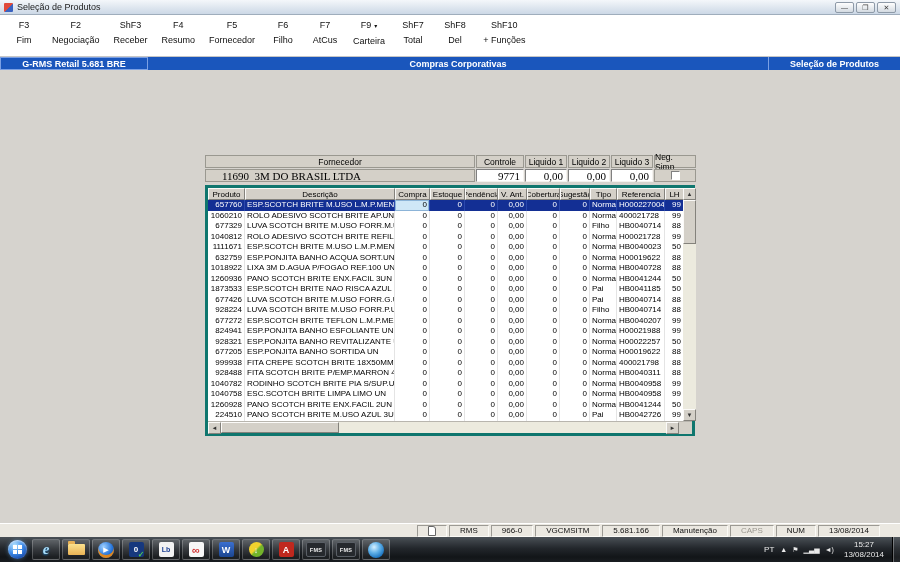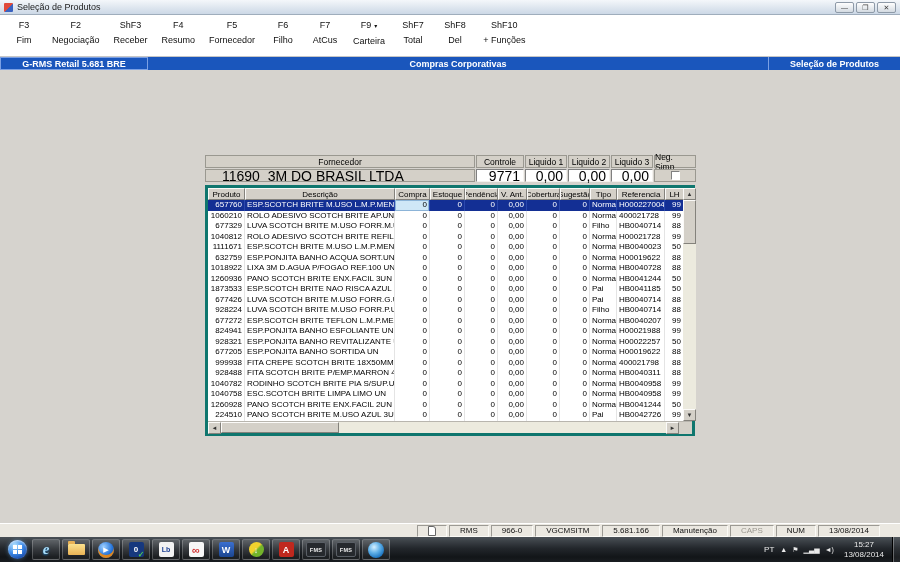--- a/index.html
+++ b/index.html
@@ -38,21 +38,21 @@
   .bb-right { width:132px; border-left:1px solid #7ba0e4; display:flex; align-items:center;
     justify-content:center; font-size:9px; font-weight:bold; }
 
   
   .panel { position:absolute; left:205px; top:155px; width:491px; }
   .panel-top { display:flex; gap:1px; margin-bottom:3px; }
   .pt-col { display:flex; flex-direction:column; gap:1px; }
   .w-forn { width:270px; } .w-ctrl { width:48px; } .w-liq { width:42px; } .w-neg { width:42px; }
   .pt-head { height:13px; background:#d4d0c8; border:1px solid #9a9890; font-size:8.5px;
     display:flex; align-items:center; justify-content:center; color:#000; }
-  .pt-val { height:13px; font-size:14px; display:flex; align-items:center; }
+  .pt-val { height:13px; font-size:11px; display:flex; align-items:center;font-family:Liberation Serif, serif; }
   .val-gray { background:#d4d0c8; border:1px solid #9a9890; padding-left:16px; white-space:pre; }
   .val-field { background:#fff; border:1px solid; border-color:#808080 #f4f2ee #f4f2ee #808080;
     justify-content:flex-end; padding-right:3px; }
   .val-center { background:#d4d0c8; border:1px solid #9a9890; justify-content:center; }
   .checkbox { width:9px; height:9px; background:#fff; border:1px solid;
     border-color:#808080 #fff #fff #808080; cursor:pointer; }
 
   
   .grid { border:3px solid #0f766e; background:#fff; width:490px; }
   .grid-inner { display:flex; }

